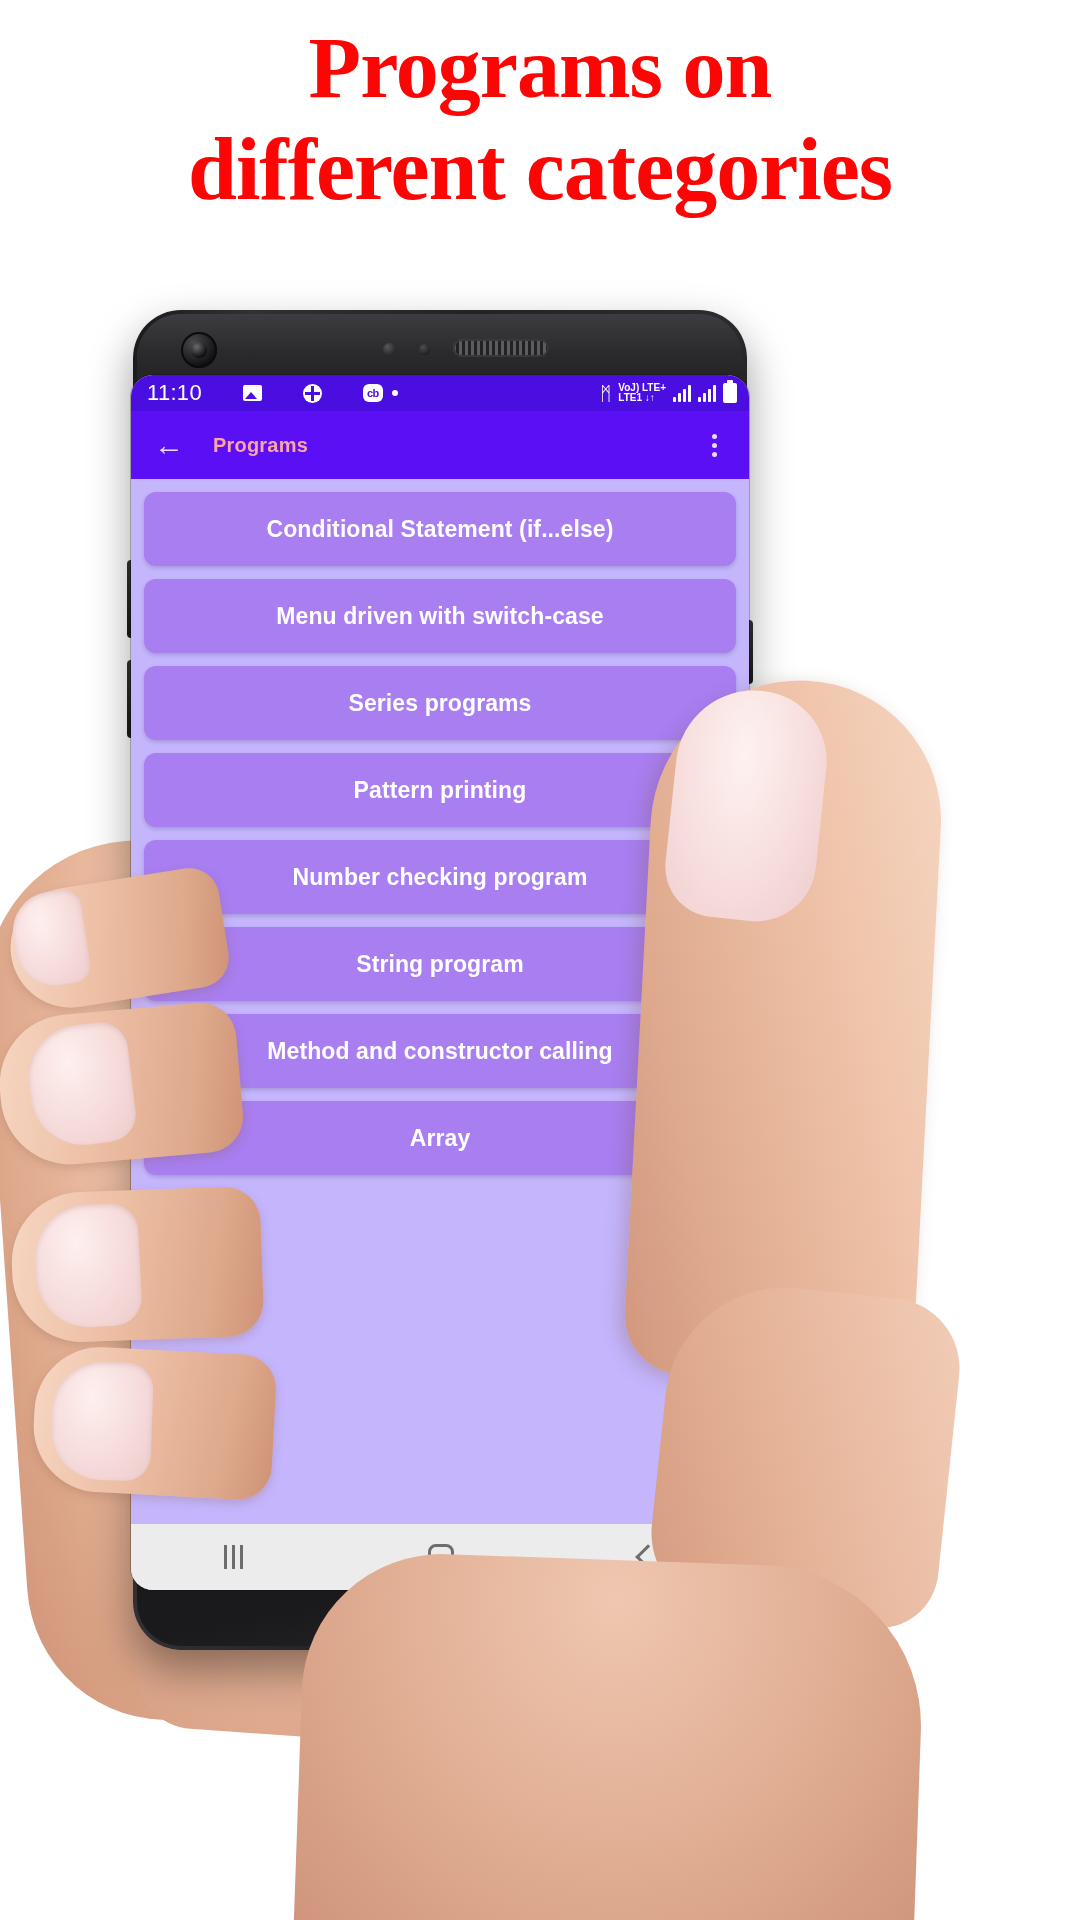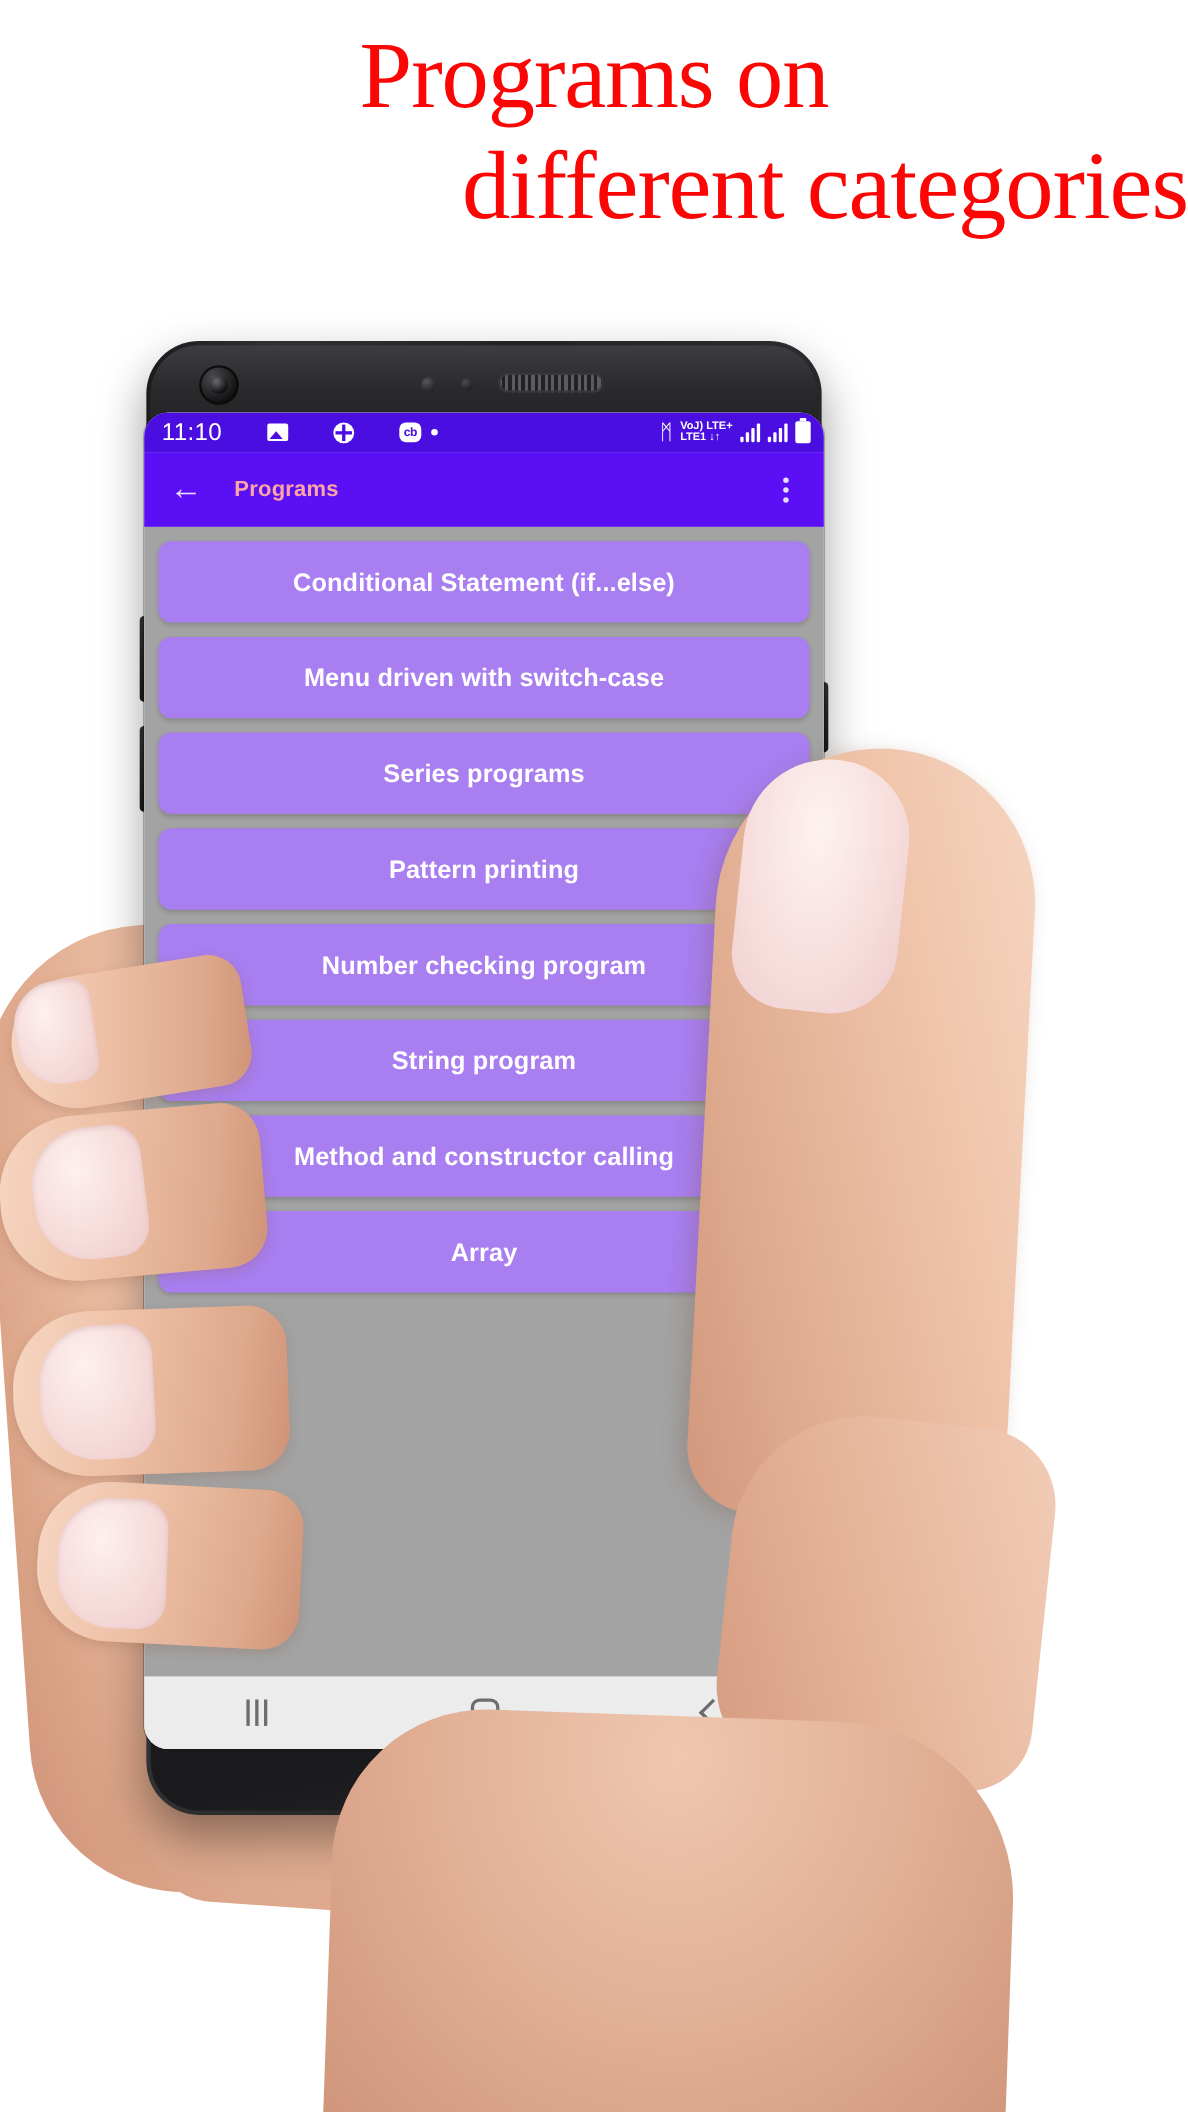--- a/index.html
+++ b/index.html
@@ -9,28 +9,28 @@
     font-family: "Liberation Sans", sans-serif;
     overflow: hidden;
   }
   #page { position: relative; width: 1080px; height: 1920px; background: #fff; }
 
   
   .headline {
     position: absolute; top: 18px; left: 0; width: 1080px;
     text-align: center;
     font-family: "Liberation Serif", "DejaVu Serif", serif;
-    font-weight: normal;
+    font-weight: bold;
     color: #fb0505;
     font-size: 86px;
     line-height: 1.17;
     letter-spacing: -1px;
   }
   .headline .l1 { display: block; }
-  .headline .l2 { display: block; font-size: 88px; text-align: right; }
+  .headline .l2 { display: block; font-size: 88px; }
 
   
   .hand-layer { position: absolute; inset: 0; pointer-events: none; }
 
   .palm {
     position: absolute;
     left: 6px; top: 840px;
     width: 300px; height: 880px;
     background: radial-gradient(ellipse at 70% 30%, #f3cdb6 0%, #e8b79c 45%, #d9a184 78%, #cf937a 100%);
     border-radius: 150px 70px 120px 140px;
@@ -238,21 +238,21 @@
     margin-left: 24px; font-size: 20px; font-weight: bold; letter-spacing: 0.2px; color: #fca5a5;
   }
   .overflow {
     margin-left: auto; width: 34px; height: 40px;
     display: flex; flex-direction: column; align-items: center; justify-content: center; gap: 4px;
   }
   .overflow i { width: 5px; height: 5px; border-radius: 50%; background: #e9dcff; display: block; }
 
   
   .content {
-    background: #a3a3a3;
+    background: #c4b5fd;
     padding: 13px 13px 0 13px;
     height: calc(100% - 36px - 68px);
     display: flex; flex-direction: column;
   }
   .prog-btn {
     height: 74px; margin-bottom: 13px; flex: 0 0 auto;
     background: #a87ef0;
     border-radius: 12px;
     display: flex; align-items: center; justify-content: center;
     color: #ffffff; font-size: 23px; font-weight: bold;

